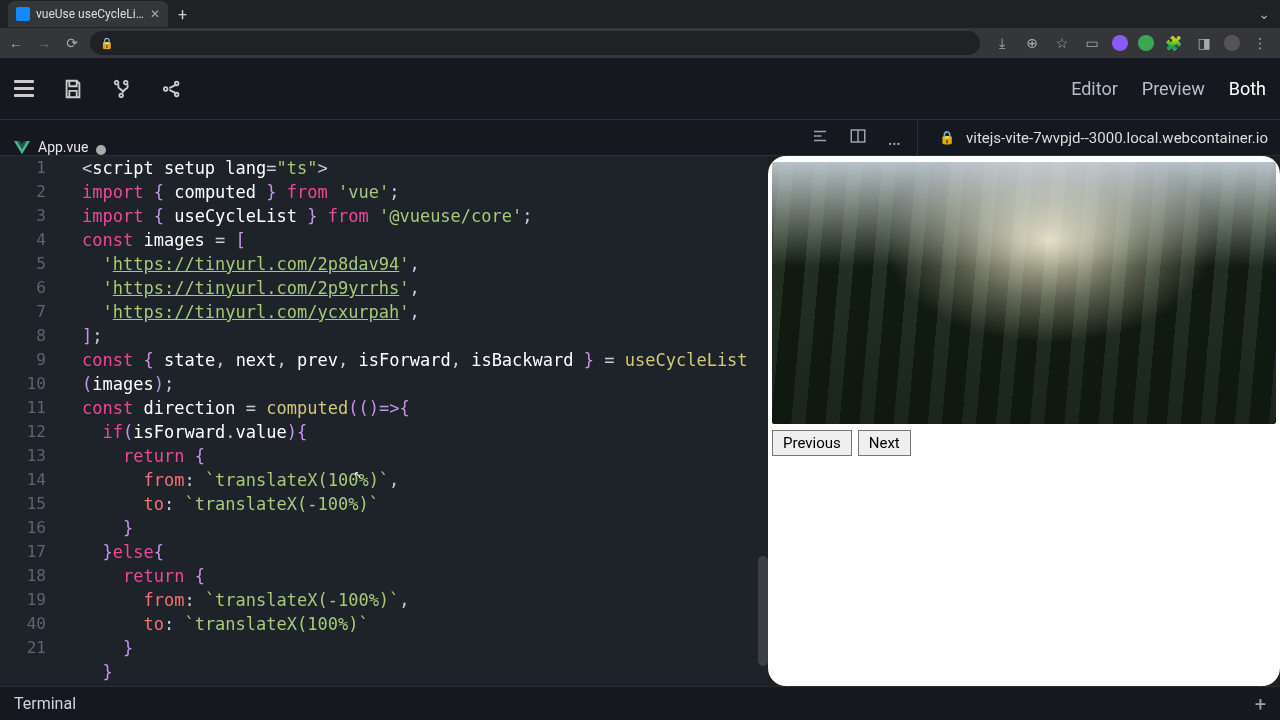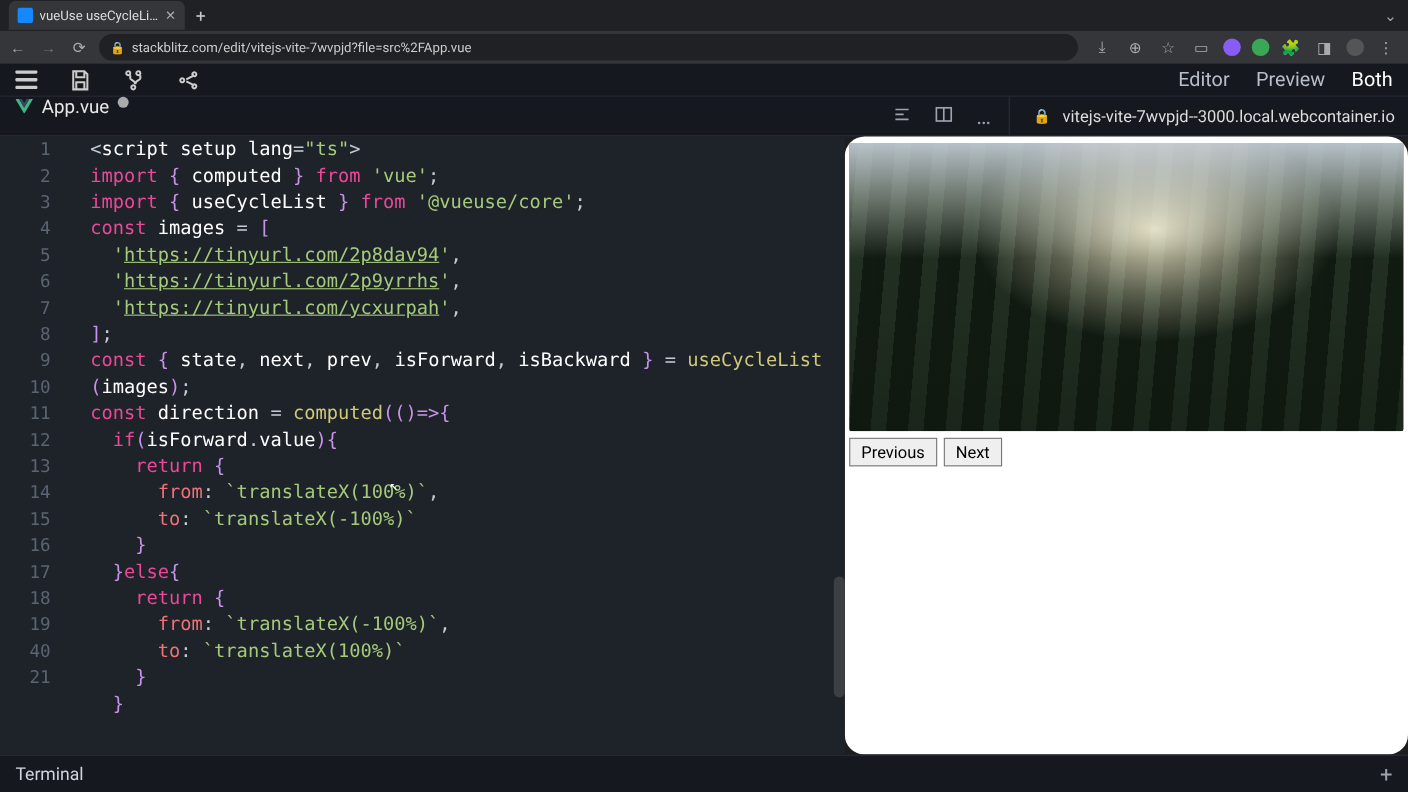--- a/index.html
+++ b/index.html
@@ -69,21 +69,21 @@
 .lock-icon { font-size: 11px; color: #bbb; }
 .right-icons { display: flex; gap: 10px; align-items: center; padding: 0 4px; }
 .ext-icon {
   width: 16px; height: 16px; border-radius: 50%;
   display: inline-block;
 }
 
 .sb-toolbar {
   display: flex;
   align-items: center;
-  height: 30px;
+  height: 62px;
   background: #15181e;
   border-bottom: 1px solid #2a2f38;
   padding: 0 14px;
 }
 .sb-left-tools { display: flex; gap: 28px; align-items: center; }
 .sb-icon-btn { color: #ccc; cursor: pointer; display: flex; align-items: center; justify-content: center; }
 .sb-icon-btn svg { width: 22px; height: 22px; }
 .hamburger { display: flex; flex-direction: column; gap: 4px; }
 .hamburger span { width: 20px; height: 3px; background: #ccc; border-radius: 1px; }
 .sb-view-tabs { margin-left: auto; display: flex; gap: 24px; font-size: 18px; }
@@ -92,25 +92,25 @@
 
 .editor-tabs {
   display: flex;
   align-items: center;
   height: 36px;
   background: #15181e;
   border-bottom: 1px solid #2a2f38;
 }
 .file-tab {
   display: flex;
-  align-items: flex-start;
+  align-items: flex-end;
   gap: 8px;
   padding: 0 14px;
   height: 100%;
-  font-size: 17px;
+  font-size: 14px;
   color: #e8e8e8;
 }
 .vue-icon {
   width: 16px; height: 14px;
   display: inline-block;
 }
 .file-dirty {
   width: 10px; height: 10px; border-radius: 50%; background: #aaa;
 }
 .editor-right-tools { margin-left: auto; display: flex; align-items: center; gap: 20px; padding-right: 14px; color: #9ba3af; }
@@ -232,21 +232,20 @@
     <div class="win-controls">
       <span>⌄</span>
     </div>
   </div>
   <div class="addr-row">
     <span class="nav-icon">←</span>
     <span class="nav-icon" style="opacity:.5">→</span>
     <span class="nav-icon">⟳</span>
     <div class="addr-bar">
       <span class="lock-icon">🔒</span>
-      <span>stackblitz.com/edit/vitejs-vite-7wvpjd?file=src%2FApp.vue</span>
     </div>
     <div class="right-icons">
       <span class="nav-icon">⤓</span>
       <span class="nav-icon">⊕</span>
       <span class="nav-icon">☆</span>
       <span class="nav-icon">▭</span>
       <span class="ext-icon" style="background:#8a5cf6"></span>
       <span class="ext-icon" style="background:#3aa757"></span>
       <span class="nav-icon">🧩</span>
       <span class="nav-icon">◨</span>

